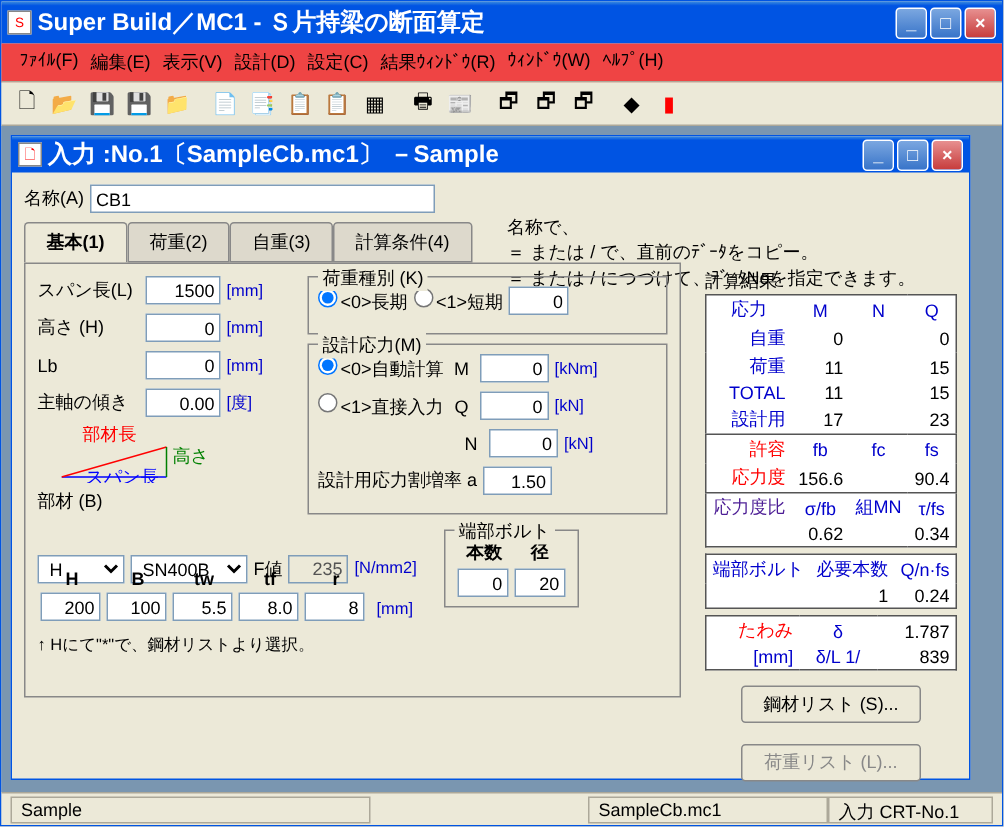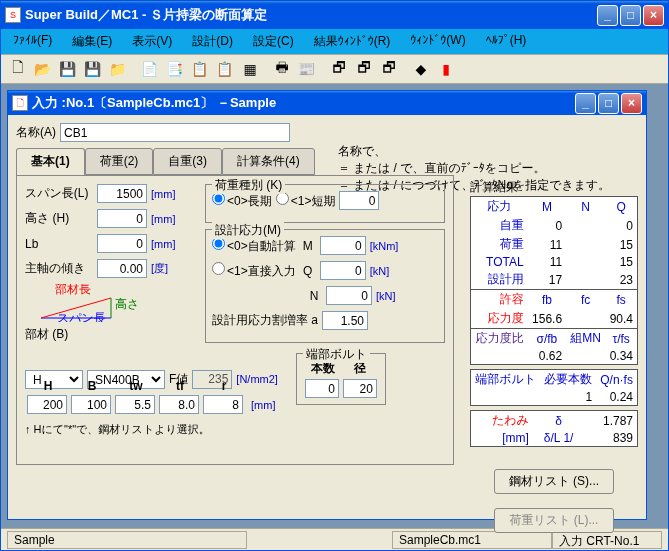--- a/index.html
+++ b/index.html
@@ -1,24 +1,24 @@
 <!DOCTYPE html>
 <html><head>
 <meta charset="utf-8">
 <style>
 * { box-sizing: border-box; margin: 0; padding: 0; font-family: "MS UI Gothic", sans-serif; font-size: 12px; }
 body { background: #d4d0c8; width: 669px; height: 551px; overflow: hidden; }
 .window { background: #ece9d8; border: 1px solid #0054e3; width: 669px; height: 551px; display: flex; flex-direction: column; }
 .titlebar { background: linear-gradient(to bottom, #3c8cde 0%, #0054e3 10%, #0054e3 90%, #0054e3 100%); height: 28px; display: flex; align-items: center; padding: 0 4px; color: white; }
 .titlebar-icon { width: 16px; height: 16px; background: white; border: 1px solid #888; margin-right: 4px; font-size: 9px; color: red; text-align: center; line-height: 14px; }
-.titlebar-text { flex: 1; font-weight: bold; font-size: 13px; }
+.titlebar-text { flex: 1; font-weight: bold; font-size: 16px; }
 .titlebar-btns { display: flex; gap: 2px; }
 .titlebar-btn { width: 21px; height: 21px; background: linear-gradient(to bottom, #7ba7e0, #3874c9); border: 1px solid #fff; border-radius: 3px; color: white; text-align: center; line-height: 18px; font-weight: bold; cursor: pointer; }
 .titlebar-btn.close { background: linear-gradient(to bottom, #e79090, #c73c3c); }
-.menubar { background: #0ea5e9; padding: 2px 8px; display: flex; gap: 12px; border-bottom: 1px solid #aca899; }
+.menubar { background: #ef4444; padding: 2px 8px; display: flex; border-bottom: 1px solid #aca899; }
 .menu-item { cursor: pointer; padding: 2px 4px; }
 .toolbar { background: #ece9d8; padding: 3px 6px; display: flex; gap: 3px; border-bottom: 1px solid #aca899; align-items: center; }
 .tool-btn { width: 22px; height: 22px; border: 1px solid transparent; display: flex; align-items: center; justify-content: center; cursor: pointer; font-size: 14px; }
 .tool-sep { width: 4px; }
 .client { flex: 1; background: #7a96b0; padding: 6px; position: relative; }
 .subwin { background: #ece9d8; border: 1px solid #0054e3; width: 640px; height: 430px; display: flex; flex-direction: column; }
 .subwin .titlebar { height: 24px; }
 .subwin-body { flex: 1; padding: 8px; position: relative; }
 .row { display: flex; align-items: center; gap: 4px; margin-bottom: 6px; }
 .label { white-space: nowrap; }
@@ -329,21 +329,21 @@
                   <td class="hdr" style="text-align:center">δ</td>
                   <td>1.787</td>
                 </tr>
             <tr>
                   <td class="hdr">[mm]</td>
                   <td class="hdr" style="text-align:center">δ/L 1/</td>
                   <td>839</td>
                 </tr>
           </tbody>
             </table>
-          <div style="margin-top:22px; text-align:center">
+          <div style="margin-top:10px; text-align:center">
             <button class="btn" style="width:120px">鋼材リスト (S)...</button><br><br>
             <button class="btn disabled" style="width:120px" disabled="">荷重リスト (L)...</button>
           </div>
         </div>
 
       </div>
     </div>
   </div>
 
   <div class="statusbar">

